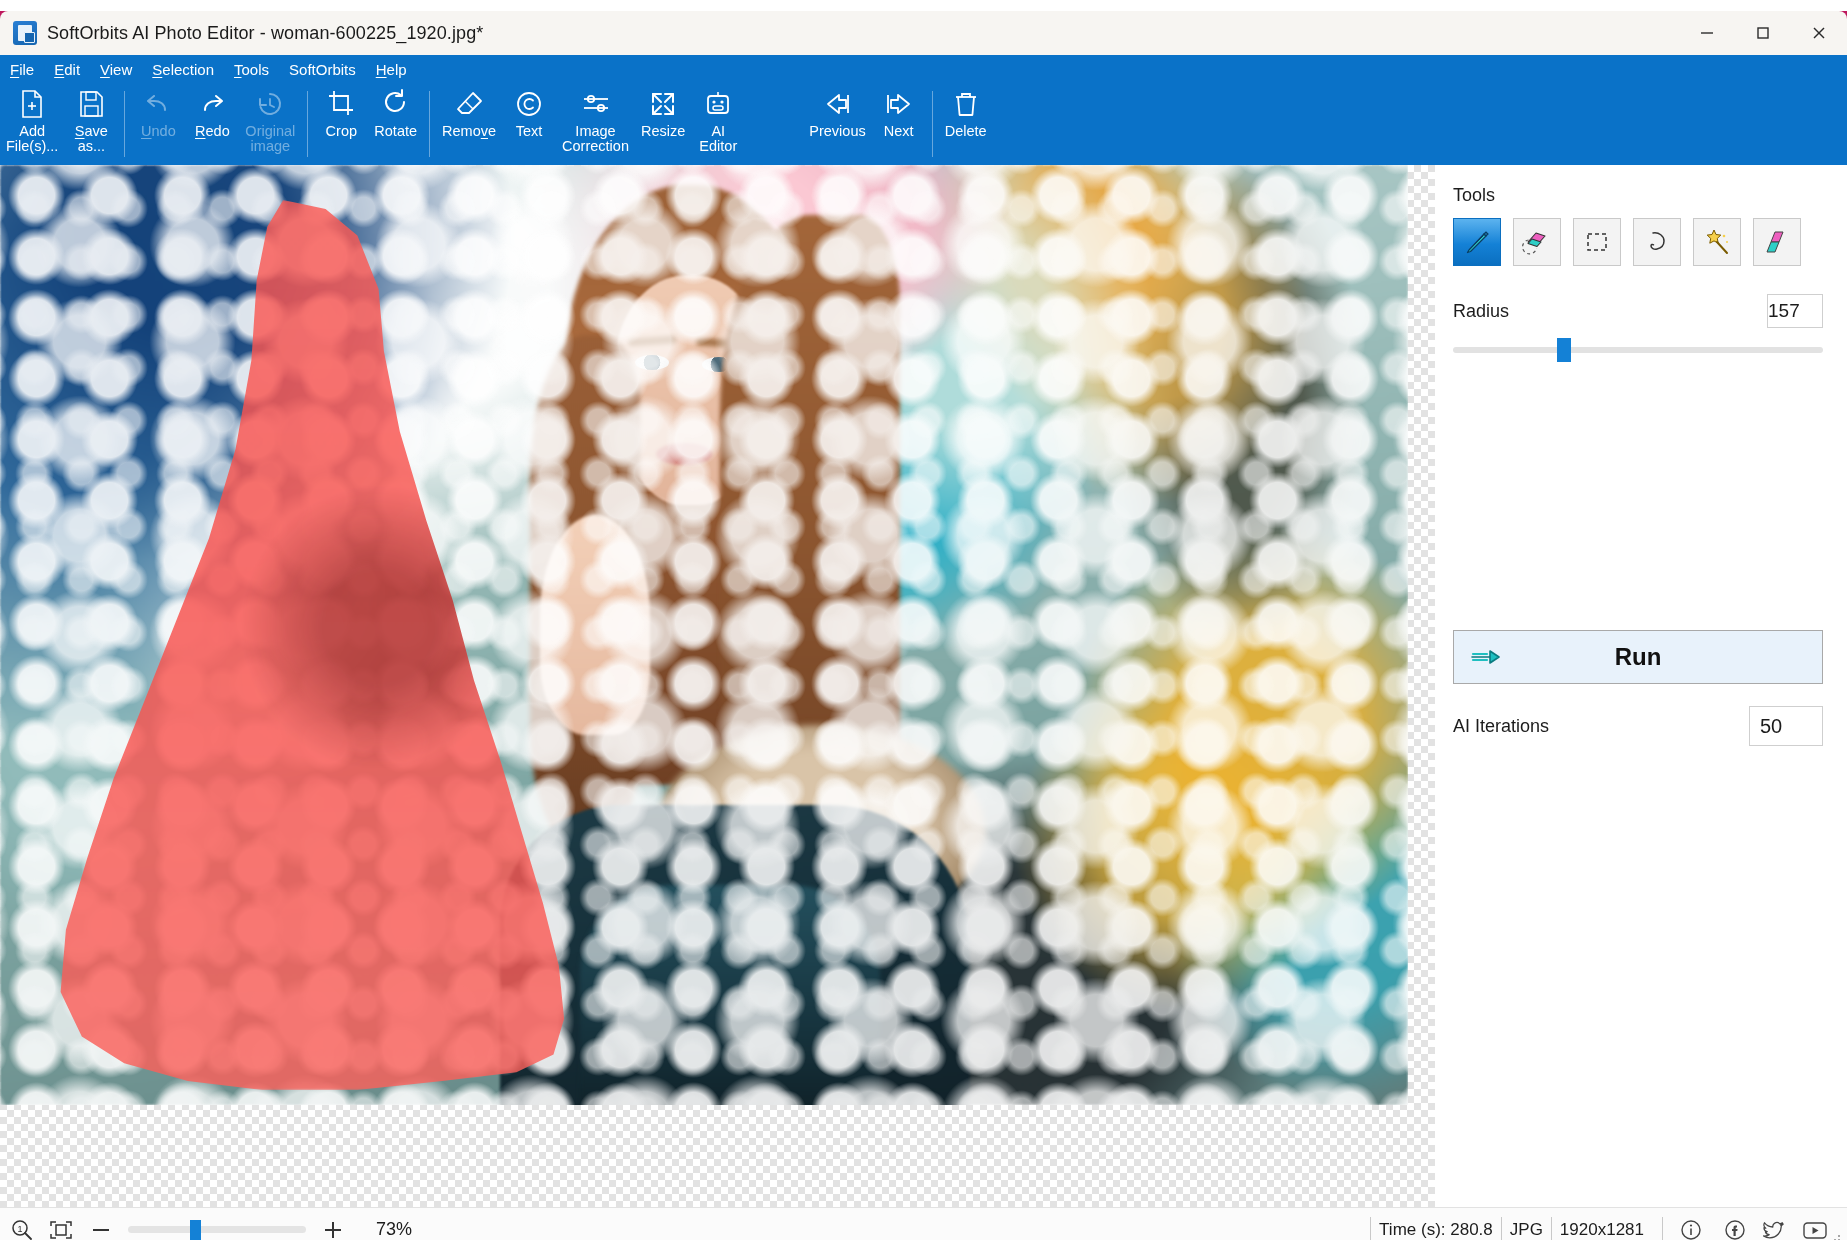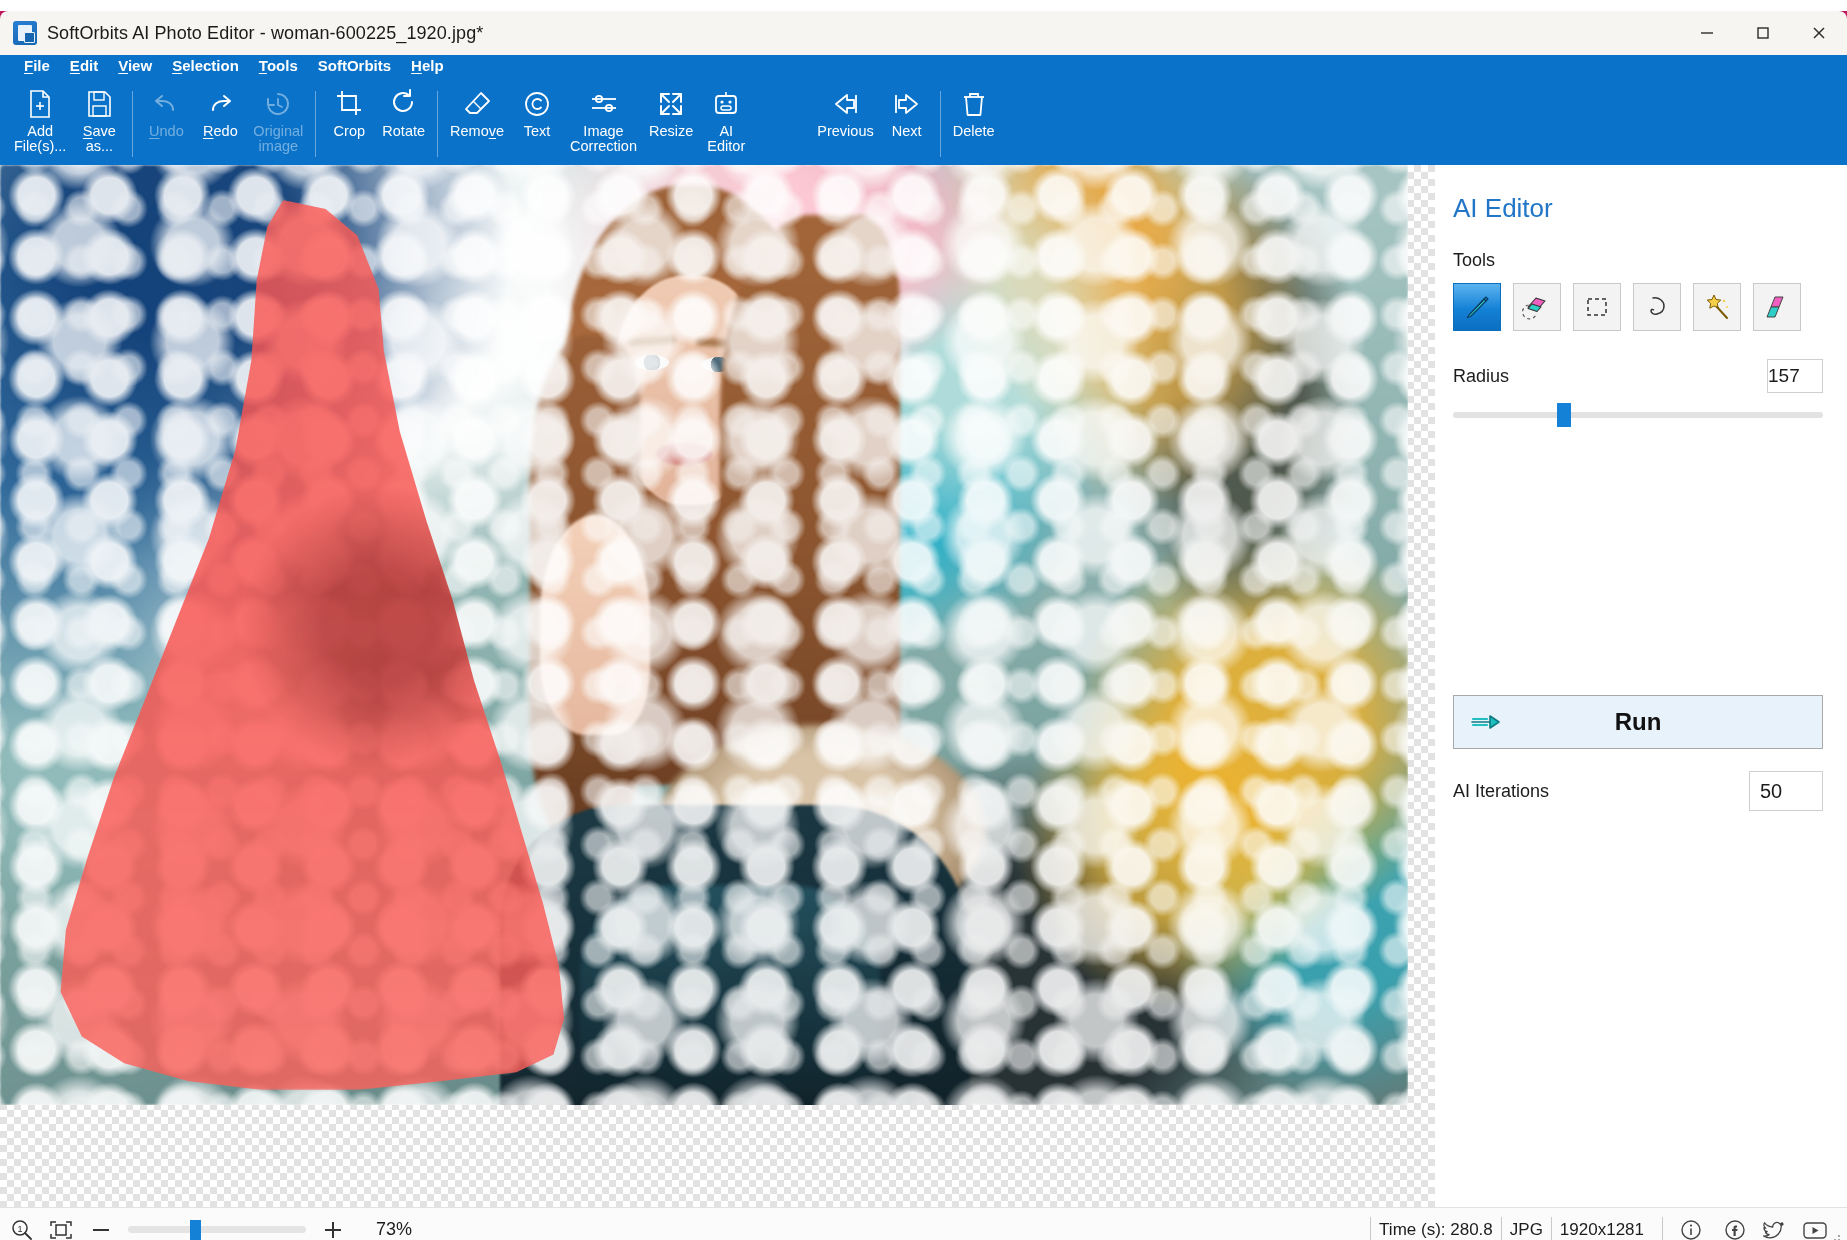--- a/index.html
+++ b/index.html
@@ -55,35 +55,33 @@
   .wc {
     width: 56px; display:flex; align-items:center; justify-content:center;
     cursor: default;
   }
   .wc svg { display:block; }
 
   
   .menubar {
     height: 28px; flex: 0 0 28px;
     background: #0a72c8;
-    display: flex; 
-    padding-left: 14px;
-    font-weight: bold;
+    display: flex; align-items: center;
   }
   .menuitem {
     font-size: 15px; color: #ffffff;
     padding: 2px 10px; white-space: nowrap; cursor: default;
   }
   .menuitem u { text-decoration: underline; text-underline-offset: 2px; }
 
   
   .toolbar {
     height: 82px; flex: 0 0 82px;
     background: #0a72c8;
-    display: flex; align-items: stretch; padding-left: 8px;
+    display: flex; align-items: stretch; padding-left: 0;
   }
   .tsep {
     width: 1px; background: rgba(255,255,255,.38);
     margin: 8px 6px 8px 6px; flex: 0 0 1px;
   }
   .tspacer { width: 58px; flex: 0 0 58px; }
   .tbtn {
     min-width: 54px; padding: 4px 6px 2px 6px;
     display: flex; flex-direction: column; align-items: center;
     justify-content: flex-start; cursor: default; color: #fff;
@@ -623,21 +621,20 @@
           <div class="fur"></div>
           <div class="coat"></div>
           <div class="coat2"></div>
         </div>
         <div class="snow"></div>
         <div class="mask"></div>
       </div>
     </div>
 
     <div class="sidebar">
-      <div class="panel-title">AI Editor</div>
 
       <div class="section-label">Tools</div>
       <div class="tools-row">
 
         <div class="toolbtn selected">
           <span>
           <svg width="30" height="30" viewBox="0 0 30 30">
             <path d="M7 23l-1.5 2.5 3-1L24 9l-2-2z" fill="#2ecfc7" stroke="#0a3d62" stroke-width="1.3" stroke-linejoin="round"></path>
             <path d="M22 7l2-2 2 2-2 2z" fill="#1f7ab0" stroke="#0a3d62" stroke-width="1.2"></path>
             <path d="M8.5 21.5l13-13" stroke="#0a3d62" stroke-width="1"></path>

